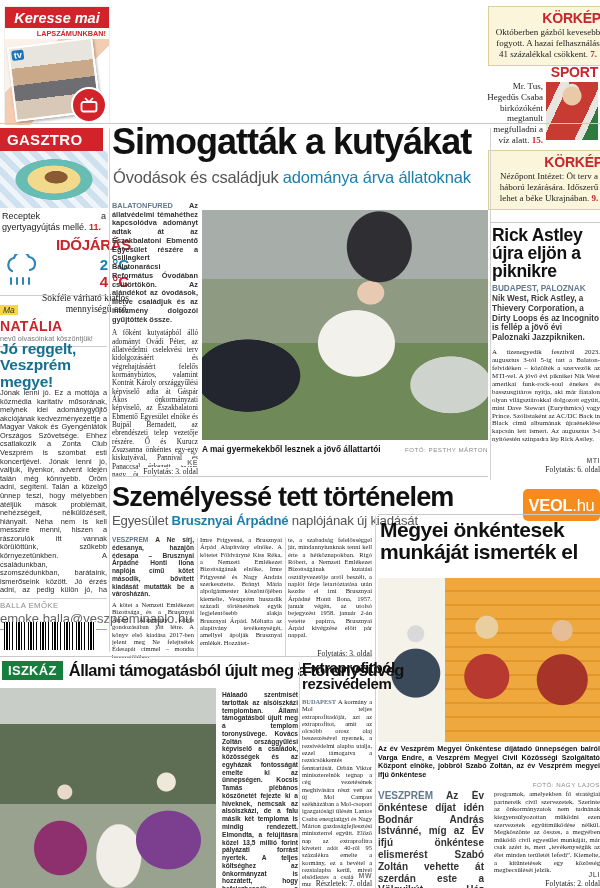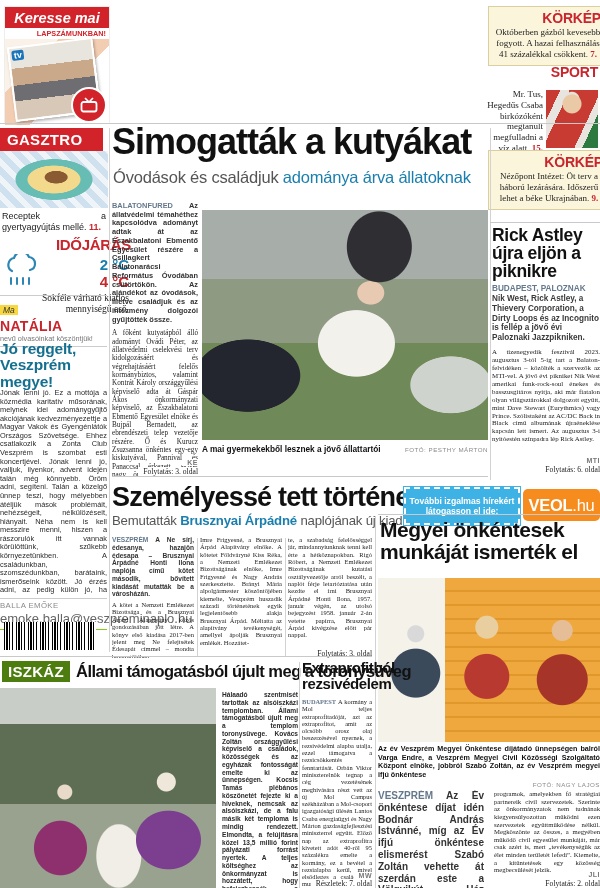--- a/index.html
+++ b/index.html
@@ -33,21 +33,21 @@
   .mh-sub{color:#15708f;font-weight:bold;font-size:11px;letter-spacing:.3px;white-space:nowrap}
   .mh-rule{flex:1;border-top:1px solid #9a9a9a}
   .dateline{border-top:1px solid #b5b5b5;margin-top:2px;padding-top:3px;font-size:8px;color:#666;text-align:center}
   .dateline b{color:#222}
 
   .cream-box{background:#fbf5dc;border:1px solid #d9cf9f;padding:3px 6px 5px}
   .rail-label{color:#c9252c;font-weight:bold;font-size:14px;text-align:right;letter-spacing:-.2px}
   .rail-text{font-family:"Liberation Serif",serif;font-size:9px;line-height:1.22;text-align:center;color:#1c1c1c;margin-top:1px}
   .korkep1{left:488px;top:6px;width:106px}
   .sport{left:486px;top:64px;width:112px}
-  .sport-body{overflow:hidden;margin-top:9px}
+  .sport-body{overflow:hidden;margin-top:1px}
   .sport-photo{float:right;width:52px;height:58px;margin:1px 0 2px 3px;
      background:radial-gradient(circle at 50% 24%,#e9c9a6 0 9px,rgba(0,0,0,0) 10px),
                 radial-gradient(circle at 50% 16%,#e7e3da 0 7px,rgba(0,0,0,0) 8px),
                 linear-gradient(115deg,#c73b33 0 18%,#e8e4df 18% 30%,#c73b33 30% 70%,#e8e4df 70% 80%,#2c7a3f 80%),
                 #d8dde1}
   .sport-text{font-family:"Liberation Serif",serif;font-size:9px;line-height:1.2;text-align:right;color:#1c1c1c}
   .korkep2{left:488px;top:150px;width:108px}
 
   
   .gasztro-banner{left:0;top:128px;width:96px;background:#d2232a;color:#fff;font-weight:bold;
@@ -138,21 +138,21 @@
   .onk-capwrap{left:378px;top:745px;width:222px}
   .onk-cap{font-size:7.2px;font-weight:bold;line-height:1.2;color:#111}
   .onk-credit{text-align:right;font-size:6.2px;color:#8a8a8a;letter-spacing:.5px;margin-top:1px}
   .onk-col{top:790px;width:106px;height:98px;overflow:hidden}
   .onk-c1{left:378px}.onk-c2{left:494px}
   .onk-col .intro{font-size:10px}
   .onk-col .bodytext{font-size:6.7px;line-height:1.14}
 
   
   .iszkaz-row{left:2px;top:661px;width:372px;display:flex;align-items:center;gap:6px}
-  .iszkaz-tag{background:#4d7c0f;color:#fff;font-weight:bold;font-size:15px;padding:2px 6px;letter-spacing:.3px}
+  .iszkaz-tag{background:#15803d;color:#fff;font-weight:bold;font-size:13px;padding:2px 6px;letter-spacing:.3px}
   .iszkaz-headline{font-size:16.5px;font-weight:bold;color:#111;letter-spacing:-.5px;white-space:nowrap}
   .iszkaz-photo{left:0;top:688px;width:216px;height:200px;
      background:radial-gradient(circle at 77% 47%,#efe7da 0 9px,rgba(0,0,0,0) 10px),
                 radial-gradient(circle at 30% 52%,#e8d9c8 0 7px,rgba(0,0,0,0) 8px),
                 radial-gradient(ellipse at 78% 76%,#7c3f90 0 32px,rgba(0,0,0,0) 33px),
                 radial-gradient(ellipse at 28% 80%,#8e2f6e 0 26px,rgba(0,0,0,0) 27px),
                 radial-gradient(ellipse at 55% 84%,#f1eee8 0 22px,rgba(0,0,0,0) 23px),
                 linear-gradient(180deg,#c8cdc7 0 18%,#5d6e54 18% 58%,#99a18f 58%)}
   .iszkaz-intro{left:222px;top:691px;width:76px;height:197px;overflow:hidden;
                 font-size:6.6px;font-weight:bold;line-height:1.18;text-align:justify;color:#2a2a2a}
@@ -271,37 +271,36 @@
     <div class="rick-lead"><span class="loc">BUDAPEST, PALOZNAK</span> <span>Nik West, Rick Astley, a Thievery Corporation, a Dirty Loops és az Incognito is fellép a jövő évi Paloznaki Jazzpikniken.</span></div>
     <div class="rick-bodywrap">
       <p class="rick-body" style="margin:0">A tizenegyedik fesztivál 2023. augusztus 3-tól 5-ig tart a Balaton-felvidéken – közölték a szervezők az MTI-vel. A jövő évi pikniket Nik West amerikai funk-rock-soul énekes és basszusgitáros nyitja, aki már fiatalon olyan világsztárokkal dolgozott együtt, mint Dave Stewart (Eurythmics) vagy Prince. Szólistaként az AC/DC Back in Black című albumának újraéneklése kapcsán lett ismert. Az augusztus 3-i nyitóestén színpadra lép Rick Astley.</p>
       <span class="sig-abs" style="bottom:10px">MTI</span>
       <span class="cont-abs" style="bottom:0">Folytatás: 6. oldal</span>
     </div>
   </div>
 
   <div class="hairline-h" style="left:112px;top:476px;width:376px"></div>
   <div class="abs bru-headline">Személyessé tett történelem</div>
-  <div class="abs bru-subhead"><span>Bemutatták </span><span class="accent">Brusznyai Árpádné</span><span> naplójának új kiadását</span></div>
+  <div class="abs bru-subhead"><span>Egyesület </span><span class="accent">Brusznyai Árpádné</span><span> naplójának új kiadását</span></div>
 
   <div class="abs bru-col bru-c1">
     <p class="intro jus" style="margin:0 0 3px"><span class="loc">VESZPRÉM</span> <span>A Ne sírj, édesanya, hazajön édesapa – Brusznyai Árpádné Honti Ilona naplója című kötet második, bővített kiadását mutatták be a városházán.</span></p>
     <p class="bodytext jus">A kötet a Nemzeti Emlékezet Bizottsága és a Brusznyai Árpád Alapítvány közös gondozásában jött létre. A könyv első kiadása 2017-ben jelent meg Ne felejtsétek Édesapát címmel – mondta bevezetőjében</p>
   </div>
   <div class="abs bru-col bru-c2">
     <p class="bodytext jus" style="margin:0">Imre Frigyesné, a Brusznyai Árpád Alapítvány elnöke. A kötetet Földváryné Kiss Réka, a Nemzeti Emlékezet Bizottságának elnöke, Imre Frigyesné és Nagy András szerkesztette. Brányi Mária alpolgármester köszöntőjében kiemelte, Veszprém huszadik századi történetének egyik legjelentősebb alakja Brusznyai Árpád. Méltatta az alapítvány tevékenységét, amellyel ápolják Brusznyai emlékét. Hozzátet-</p>
   </div>
   <div class="abs bru-col bru-c3">
     <p class="bodytext jus" style="margin:0">te, a szabadság felelősséggel jár, mindannyiunknak tenni kell érte a hétköznapokban. Rigó Róbert, a Nemzeti Emlékezet Bizottságának kutatási osztályvezetője arról beszélt, a naplót férje letartóztatása után kezdte el írni Brusznyai Árpádné Honti Ilona, 1957. január végén, az utolsó bejegyzést 1958. január 2-án vetette papírra, Brusznyai Árpád kivégzése előtt pár nappal.</p>
     <span class="cont-abs" style="bottom:0">Folytatás: 3. oldal</span>
   </div>
   <div class="hairline-v" style="left:197px;top:538px;height:118px"></div>
   <div class="hairline-v" style="left:285px;top:538px;height:118px"></div>
 
-  <div class="abs veol-blue">További izgalmas hírekért látogasson el ide:</div>
   <div class="abs veol-orange">
       <b>VEOL</b>
       <span>.hu</span>
     </div>
 
   <div class="hairline-v" style="left:375px;top:516px;height:372px"></div>
   <div class="hairline-h" style="left:378px;top:514px;width:222px"></div>
   <div class="abs onk-headline">Megyei önkéntesek munkáját ismerték el</div>
   <div class="abs onk-photo"></div>
   <div class="abs onk-capwrap">

